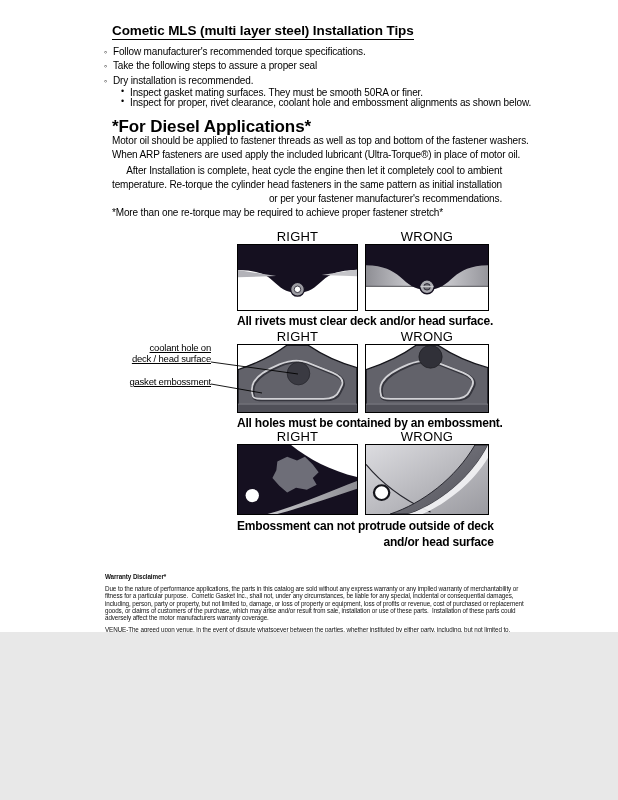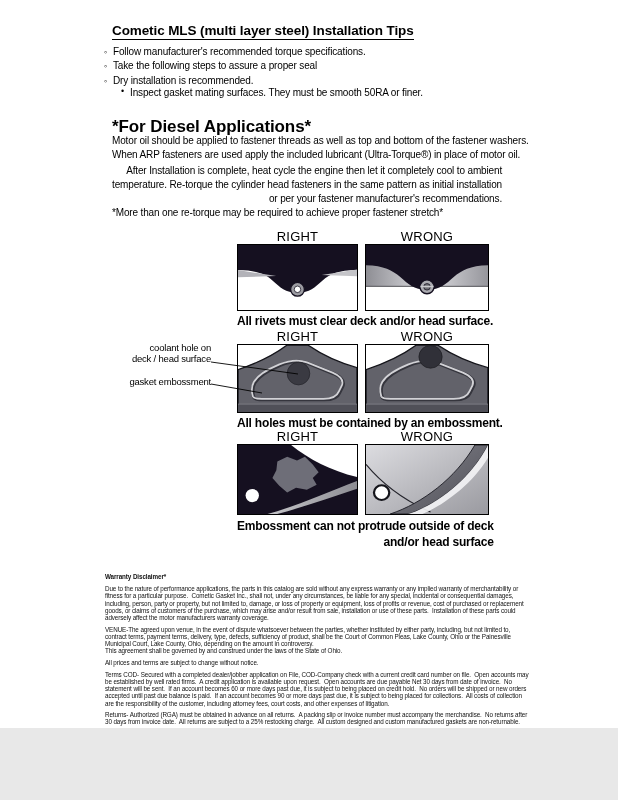--- a/index.html
+++ b/index.html
@@ -1,17 +1,17 @@
 <!DOCTYPE html>
 <html><head>
 <meta charset="utf-8">
 <style>
   html,body{margin:0;padding:0;background:#e8e8e8;}
   .page{
-    position:relative;width:618px;height:728px;margin:0 auto;
+    position:relative;width:618px;height:632px;margin:0 auto;
     background:#ffffff;color:#000;overflow:hidden;
     font-family:"Liberation Sans","DejaVu Sans",sans-serif;
     -webkit-font-smoothing:antialiased;
   }
   .abs{position:absolute;}
   
   .title{
     left:112px;top:23px;font-size:13.5px;font-weight:bold;letter-spacing:-0.1px;
     border-bottom:1.6px solid #000;padding-bottom:1px;
   }
@@ -35,21 +35,21 @@
   .figbox svg{display:block;width:100%;height:100%;}
   .box-r{left:237px;width:121px;}
   .box-w{left:365px;width:124px;}
   .row1 .fig-label{top:229px;} .row1 .figbox{top:244px;height:67px;}
   .row2 .fig-label{top:329px;} .row2 .figbox{top:344px;height:69px;}
   .row3 .fig-label{top:429px;} .row3 .figbox{top:444px;height:71px;}
   .caption{font-size:12px;font-weight:bold;letter-spacing:-0.2px;white-space:pre;text-align:right;}
   .cap1{left:237px;top:314px;}
   .cap2{left:237px;top:416px;}
   .cap3{left:237px;top:518px;line-height:16px;}
-  .callout{left:90px;width:121px;text-align:right;font-size:9.5px;line-height:10.5px;letter-spacing:-0.2px;white-space:pre;}
+  .callout{left:90px;width:121px;text-align:right;font-size:9.5px;line-height:10.5px;letter-spacing:-0.2px;white-space:pre;text-decoration:underline;}
   .co1{top:343px;}
   .co2{top:377px;}
   .pointer-overlay{left:208px;top:338px;width:100px;height:62px;pointer-events:none;z-index:5;}
   
   .disclaimer{left:105px;top:573px;font-size:6.3px;line-height:7.2px;letter-spacing:-0.1px;color:#111;}
   .disc-h{font-weight:bold;margin:0 0 5px 0;}
   .disc-p{margin:0 0 4.5px 0;white-space:pre;}
   
   .pagecode{left:389px;top:757px;font-size:14px;letter-spacing:0.3px;}
 </style>
@@ -58,20 +58,21 @@
 
 <div class="page">
 
   <div class="abs title">Cometic MLS (multi layer steel) Installation Tips</div>
 
   <div class="abs bullets">
     <div class="b1">Follow manufacturer's recommended torque specifications.</div>
     <div class="b1">Take the following steps to assure a proper seal</div>
     <div class="b1">Dry installation is recommended.</div>
     <div class="b2">Inspect gasket mating surfaces.  They must be smooth 50RA or finer.</div>
+    <div class="b2">Inspect for proper, rivet clearance, coolant hole and embossment alignments as shown below.</div>
   </div>
 
   <div class="abs h2">*For Diesel Applications*</div>
   <div class="abs para p1">Motor oil should be applied to fastener threads as well as top and bottom of the fastener washers.
 When ARP fasteners are used apply the included lubricant (Ultra-Torque®) in place of motor oil.</div>
   <div class="abs para p2">After Installation is complete, heat cycle the engine then let it completely cool to ambient
 temperature. Re-torque the cylinder head fasteners in the same pattern as initial installation
 or per your fastener manufacturer's recommendations.</div>
   <div class="abs para pnote">*More than one re-torque may be required to achieve proper fastener stretch*</div>
 

